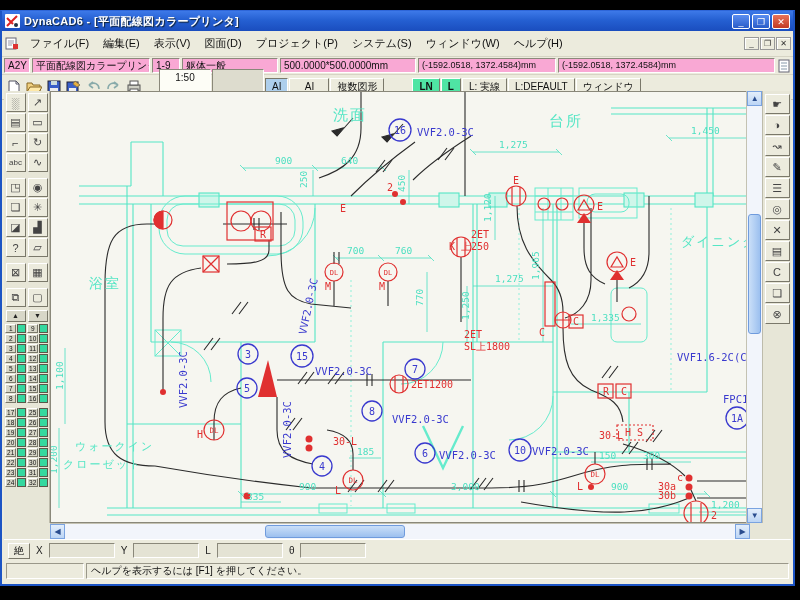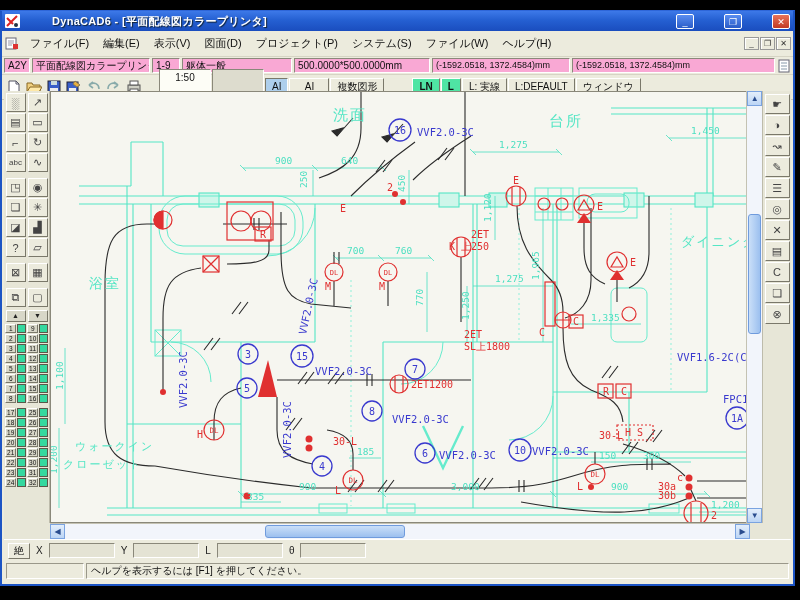--- a/index.html
+++ b/index.html
@@ -2,21 +2,21 @@
 <html><head>
 <meta charset="utf-8">
 <style>
   * { margin:0; padding:0; box-sizing:border-box; }
   html,body { width:800px; height:600px; background:#000; overflow:hidden;
               font-family:"Liberation Sans", sans-serif; }
   #window { position:absolute; left:0; top:10px; width:795px; height:576px;
             background:#ECEBDD; border:2px solid #1C54C4; border-top:1px solid #2E66D8; }
   
   #titlebar { height:20px; background:linear-gradient(180deg,#3D79E8 0%,#2560D2 45%,#1A4DBE 100%);
-              display:flex; align-items:center; padding:0 3px;gap:28px; }
+              display:flex; align-items:center; padding:0 3px; }
   #app-icon { width:15px; height:14px; margin-right:4px; }
   #title-text { color:#fff; font-size:11px; font-weight:bold; letter-spacing:.3px;
                 text-shadow:1px 1px 1px #123; flex:1; white-space:nowrap; overflow:hidden; }
   .winbtn { width:18px; height:15px; margin-left:2px; border-radius:2px; color:#fff;
             font-size:9px; line-height:14px; text-align:center; cursor:default;
             border:1px solid #fff; background:linear-gradient(180deg,#5B8EF0,#2A5CC8); }
   .winbtn.close { background:linear-gradient(180deg,#E8735A,#C23A22); }
   
   #menubar { height:26px; display:flex; align-items:center; background:#ECEBDD;
              border-bottom:1px solid #D6D4C4; padding:0 2px; }
@@ -119,35 +119,35 @@
       <path d="M3,4 h6 M3,6 h6 M3,8 h4" stroke="#99a" stroke-width="1"></path>
       <rect x="8" y="7" width="5" height="5" fill="#D33"></rect>
     </svg>
     <div id="menu-items" style="display: flex;">
         <span class="menu-item">ファイル(F)</span>
         <span class="menu-item">編集(E)</span>
         <span class="menu-item">表示(V)</span>
         <span class="menu-item">図面(D)</span>
         <span class="menu-item">プロジェクト(P)</span>
         <span class="menu-item">システム(S)</span>
-        <span class="menu-item">ファイル(W)</span>
+        <span class="menu-item">ウィンドウ(W)</span>
         <span class="menu-item">ヘルプ(H)</span>
       </div>
     <div id="mdi-controls">
       <div class="mdibtn">_</div>
       <div class="mdibtn">❐</div>
       <div class="mdibtn">✕</div>
     </div>
   </div>
 
   <div id="infobar">
     <div class="ibox" style="width:26px">A2Y</div>
     <div class="ibox" style="width:118px">平面配線図カラープリンタ</div>
     <div class="ibox" style="width:28px">1-9</div>
-    <div class="ibox" style="width:110px">躯体一般</div>
+    <div class="ibox" style="width:96px">躯体一般</div>
     <div class="ibox" style="width:136px">500.0000*500.0000mm</div>
     <div class="ibox" style="width:138px;font-size:9px">(-1592.0518, 1372.4584)mm</div>
     <div class="ibox" style="flex:1;font-size:9px">(-1592.0518, 1372.4584)mm</div>
     <svg width="14" height="14" viewBox="0 0 14 14">
       <rect x="2" y="1" width="10" height="12" fill="#fff" stroke="#667"></rect>
       <path d="M4,4 h6 M4,7 h6 M4,10 h6" stroke="#89a"></path>
     </svg>
   </div>
 
   <div id="toolbar">

